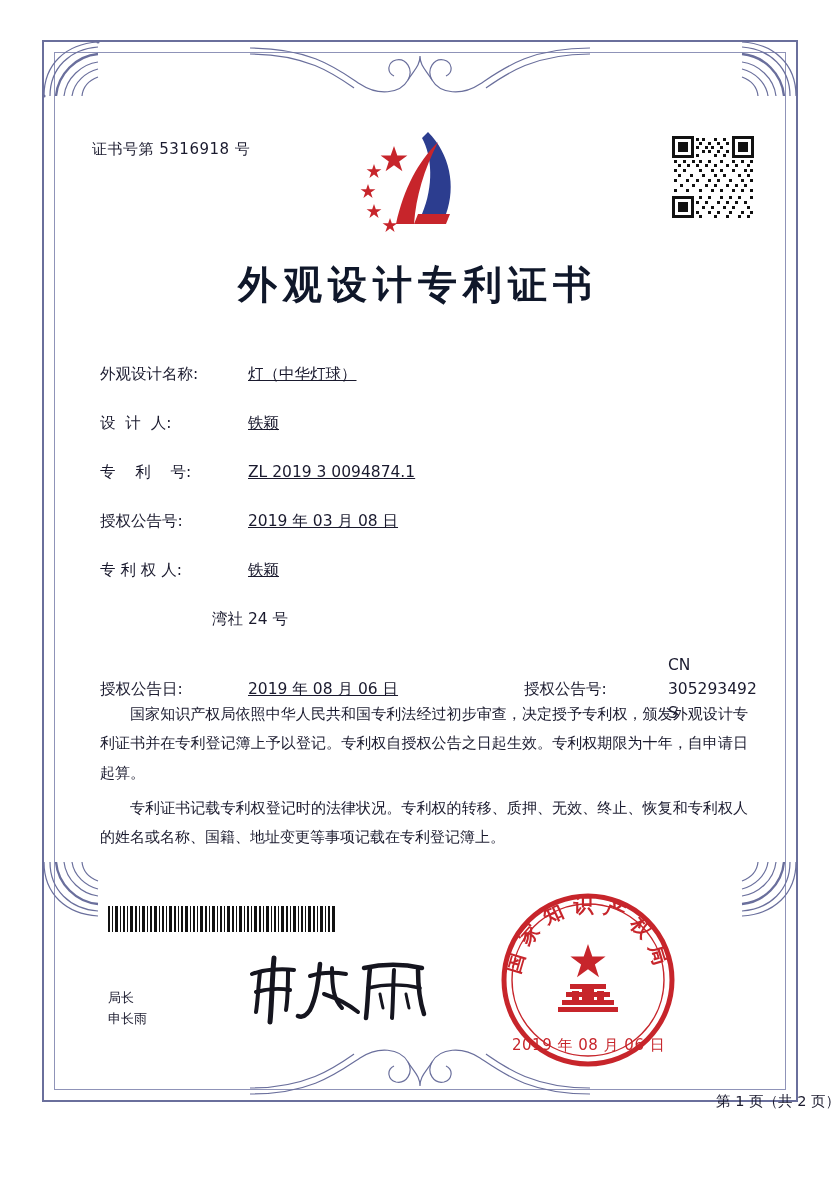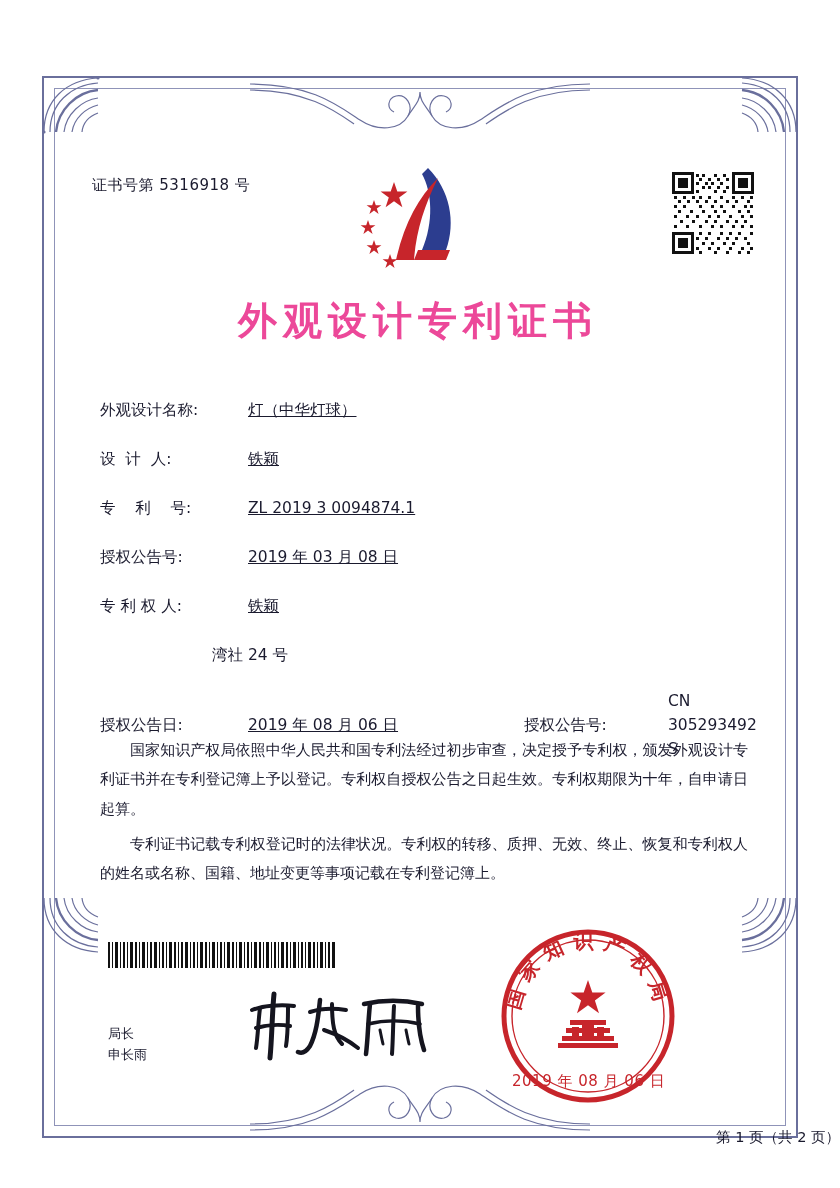--- a/index.html
+++ b/index.html
@@ -14,21 +14,20 @@
     color: #1a1a2e;
     position: relative;
     overflow: hidden;
   }
 
   .page {
     position: absolute;
     left: 0; top: 0;
     width: 840px;
     height: 1004px;
-    margin-top: 36px;
   }
 
   
   .border-outer {
     position: absolute;
     left: 42px;
     top: 40px;
     width: 756px;
     height: 1062px;
     border: 2px solid #6a6f9c;
@@ -102,21 +101,21 @@
   .title {
     position: absolute;
     left: 0;
     right: 4px;
     top: 258px;
     text-align: center;
     font-size: 39px;
     font-weight: bold;
     letter-spacing: 6px;
     font-family: "DejaVu Sans", "Liberation Sans", sans-serif;
-    color: #ec4899;
+    color: #0f172a;
   }
 
   
   .fields {
     position: absolute;
     left: 100px;
     top: 362px;
     width: 648px;
     font-size: 15.5px;
     font-family: "DejaVu Sans", "Liberation Sans", sans-serif;

